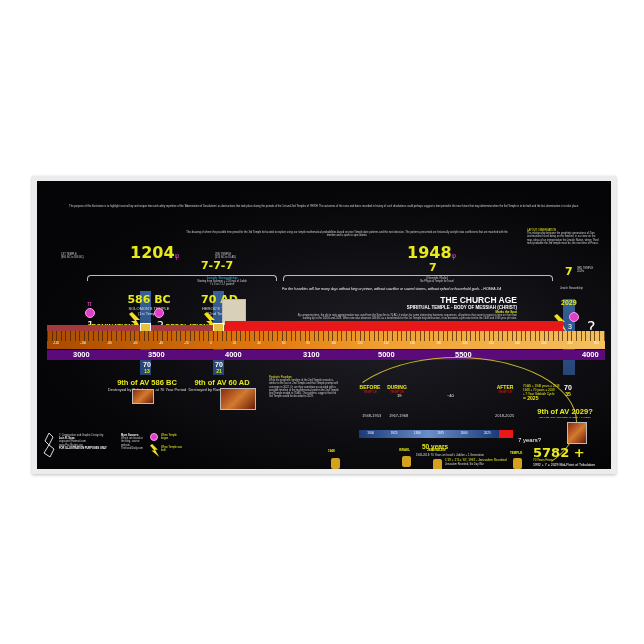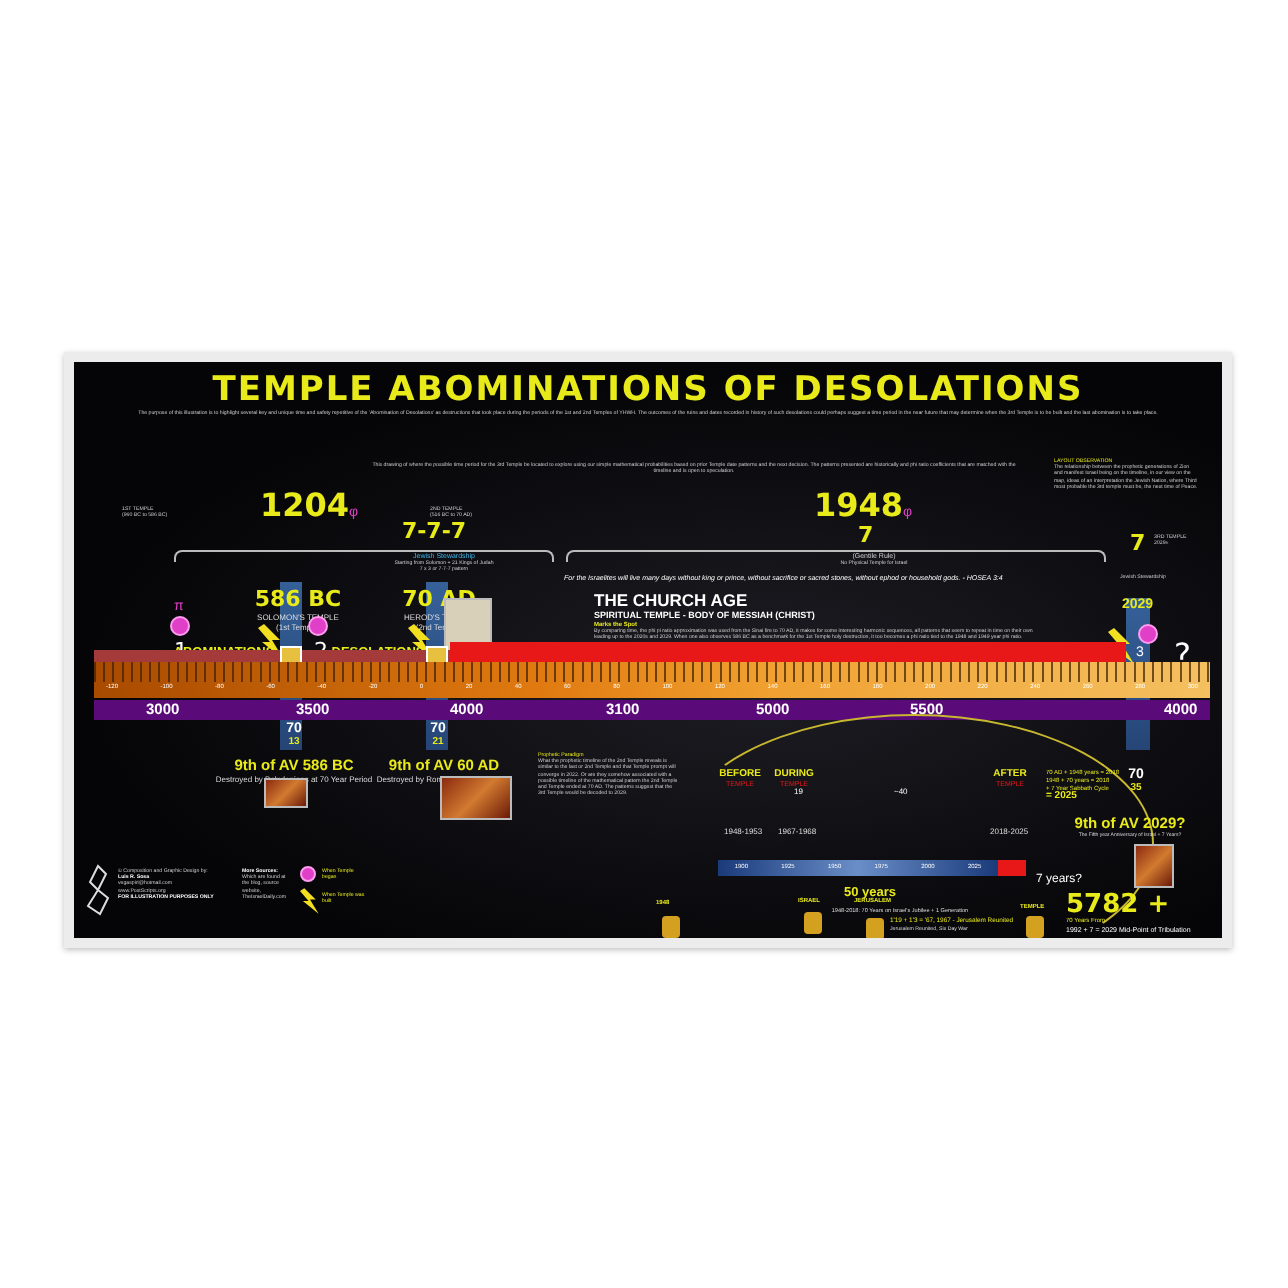--- a/index.html
+++ b/index.html
@@ -39,21 +39,20 @@
   .tl2-red { left: 462px; top: 249px; width: 14px; height: 8px; background: #e81818; }
   .arc { border: 0.6px solid #c8b830; border-radius: 50%; }
   .badge { width: 9px; height: 11px; background: #d4a020; border-radius: 2px; }
 </style>
 </head>
 <body>
 
 <div class="frame"></div>
 <div class="poster">
 
-  <div class="abs title">TEMPLE ABOMINATIONS OF DESOLATIONS</div>
   <div class="abs tiny intro">The purpose of this illustration is to highlight several key and unique time and safety repetitive of the 'Abomination of Desolations' as destructions that took place during the periods of the 1st and 2nd Temples of YHWH. The outcomes of the ruins and dates recorded in history of such desolations could perhaps suggest a time period in the near future that may determine when the 3rd Temple is to be built and the last abomination is to take place.</div>
   <div class="abs tiny desc">This drawing of where the possible time period for the 3rd Temple be located to explore using our simple mathematical probabilities based on prior Temple date patterns and the next decision. The patterns presented are historically and phi ratio coefficients that are matched with the timeline and is open to speculation.</div>
   <div class="abs tiny sidenote">
     <div class="hd">LAYOUT OBSERVATION</div>
     <div>The relationship between the prophetic generations of Zion and manifest Israel being on the timeline, in our view on the map, ideas of an interpretation the Jewish Nation, where Third most probable the 3rd temple must be, the next time of Peace.</div>
   </div>
 
   <div class="abs tiny" style="left:24px;top:72px;">
     <div>1ST TEMPLE</div>
     <div>(960 BC to 586 BC)</div>
@@ -135,21 +134,21 @@
   <div class="abs dsc-col" style="left:40px;top:130px;width:70px;">
     <div class="yellow" style="font-size:6.5px;margin-top:12px;">ABOMINATIONS</div>
     <div class="xs">King Solomon</div>
   </div>
   <div class="abs dsc-col" style="left:122px;top:130px;width:60px;">
     <div class="yellow" style="font-size:6.5px;margin-top:12px;">DESOLATIONS</div>
     <div class="xs">Babylon's Destruction</div>
   </div>
 
   <div class="abs photo" style="left:185px;top:118px;width:24px;height:28px;background:#d8d0b8;"></div>
-  <div class="abs" style="left:260px;top:114px;width:220px;text-align:left;">
+  <div class="abs" style="left:260px;top:114px;width:220px;text-align:right;">
     <div class="white" style="font-size:8.5px;font-weight:bold;">THE CHURCH AGE</div>
     <div class="white" style="font-size:4.5px;font-weight:bold;">SPIRITUAL TEMPLE - BODY OF MESSIAH (CHRIST)</div>
     <div class="yellow" style="font-size:3px;">Marks the Spot</div>
     <div class="tiny">By comparing time, the phi pi ratio approximation was used from the Sinai fire to 70 AD, it makes for some interesting harmonic sequences, all patterns that seem to repeat in time on their own leading up to the 2020s and 2029. When one also observes 586 BC as a benchmark for the 1st Temple holy destruction, it too becomes a phi ratio tied to the 1948 and 1949 year phi ratio.</div>
   </div>
   <div class="abs yellow" style="left:485px;top:142px;font-size:6.5px;">1948</div>
 
   <div class="abs band-red-dark" style="left:10px;width:360px;"></div>
   <div class="abs band-red" style="left:188px;width:338px;"></div>
   <div class="abs temple-ico" style="left:103px;top:142px;"></div>

